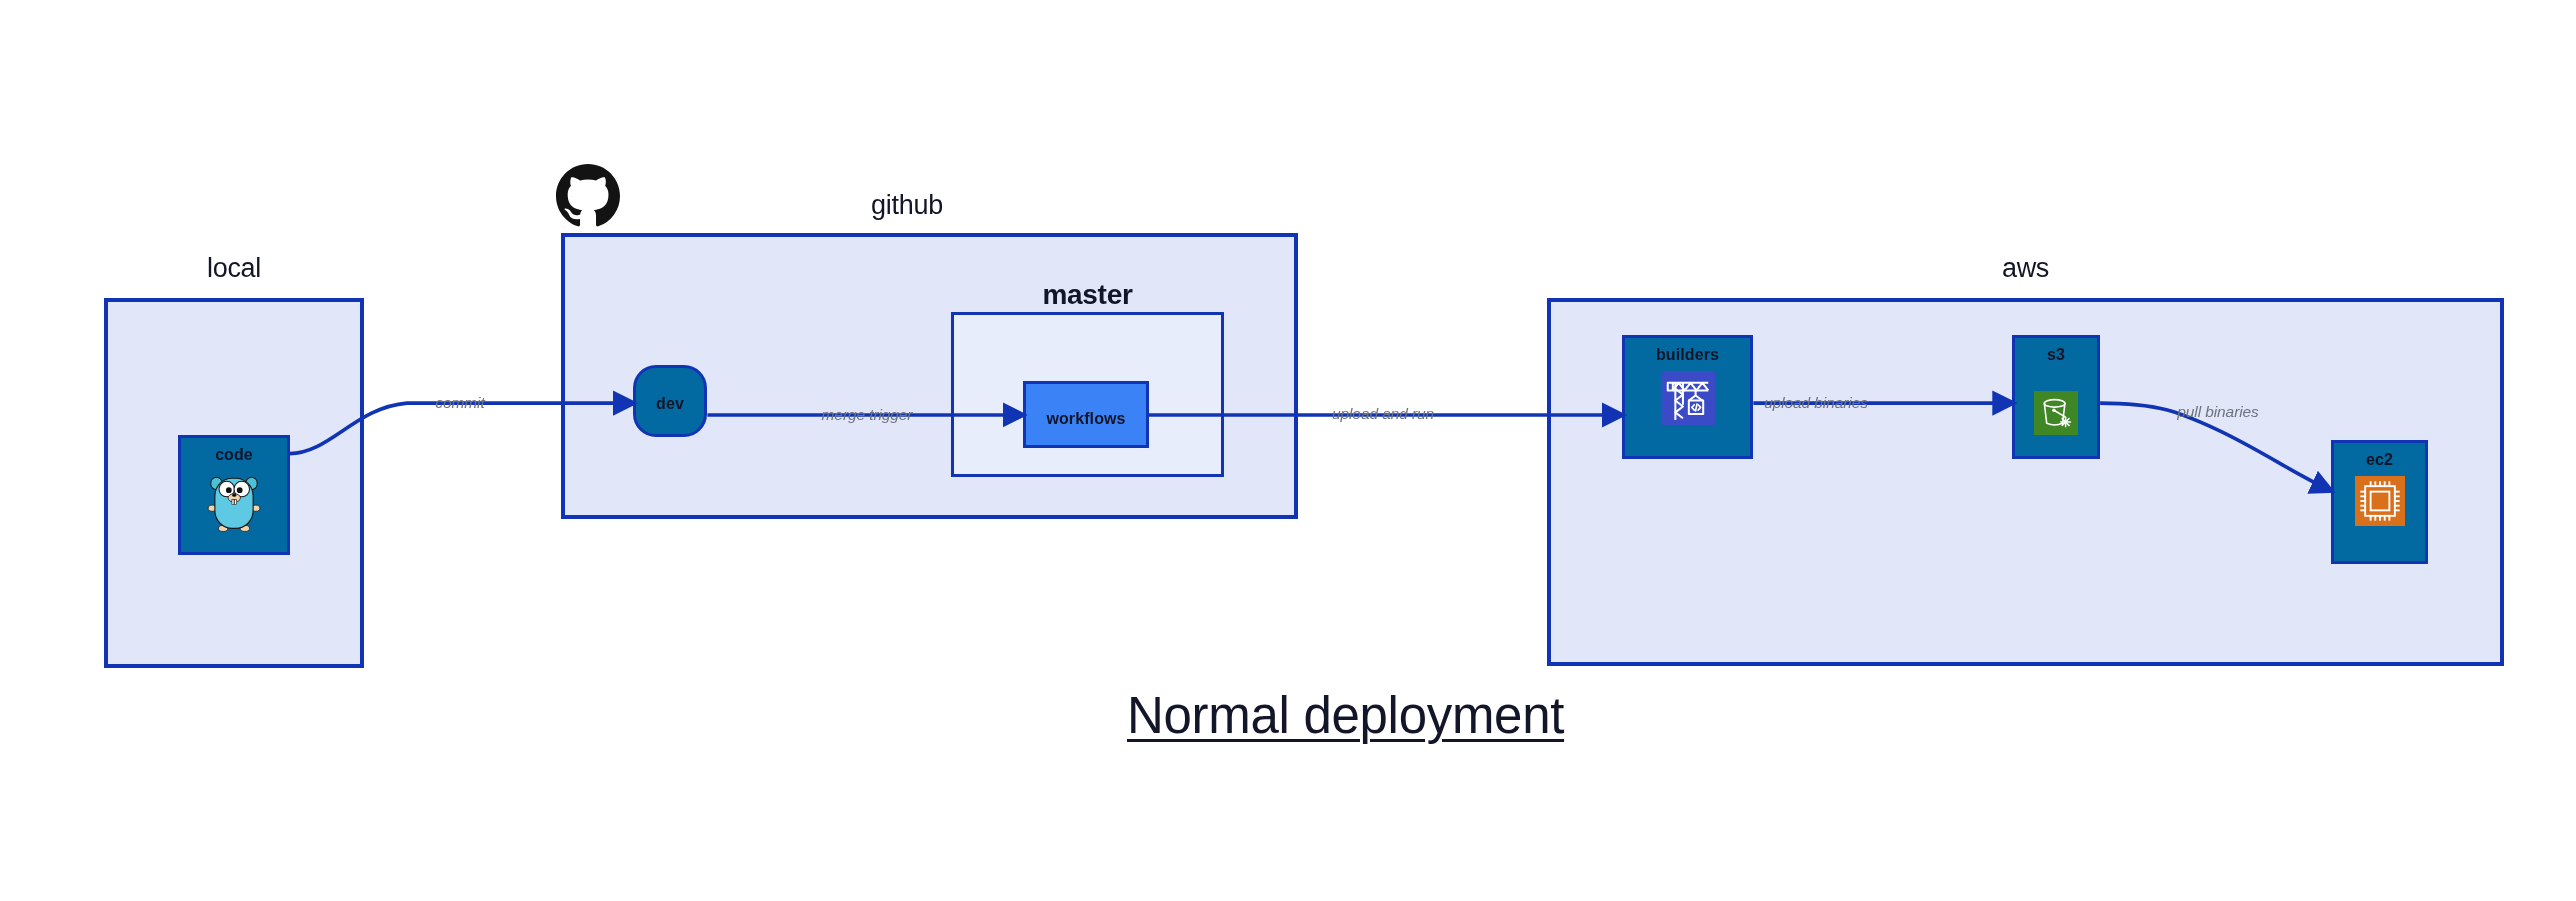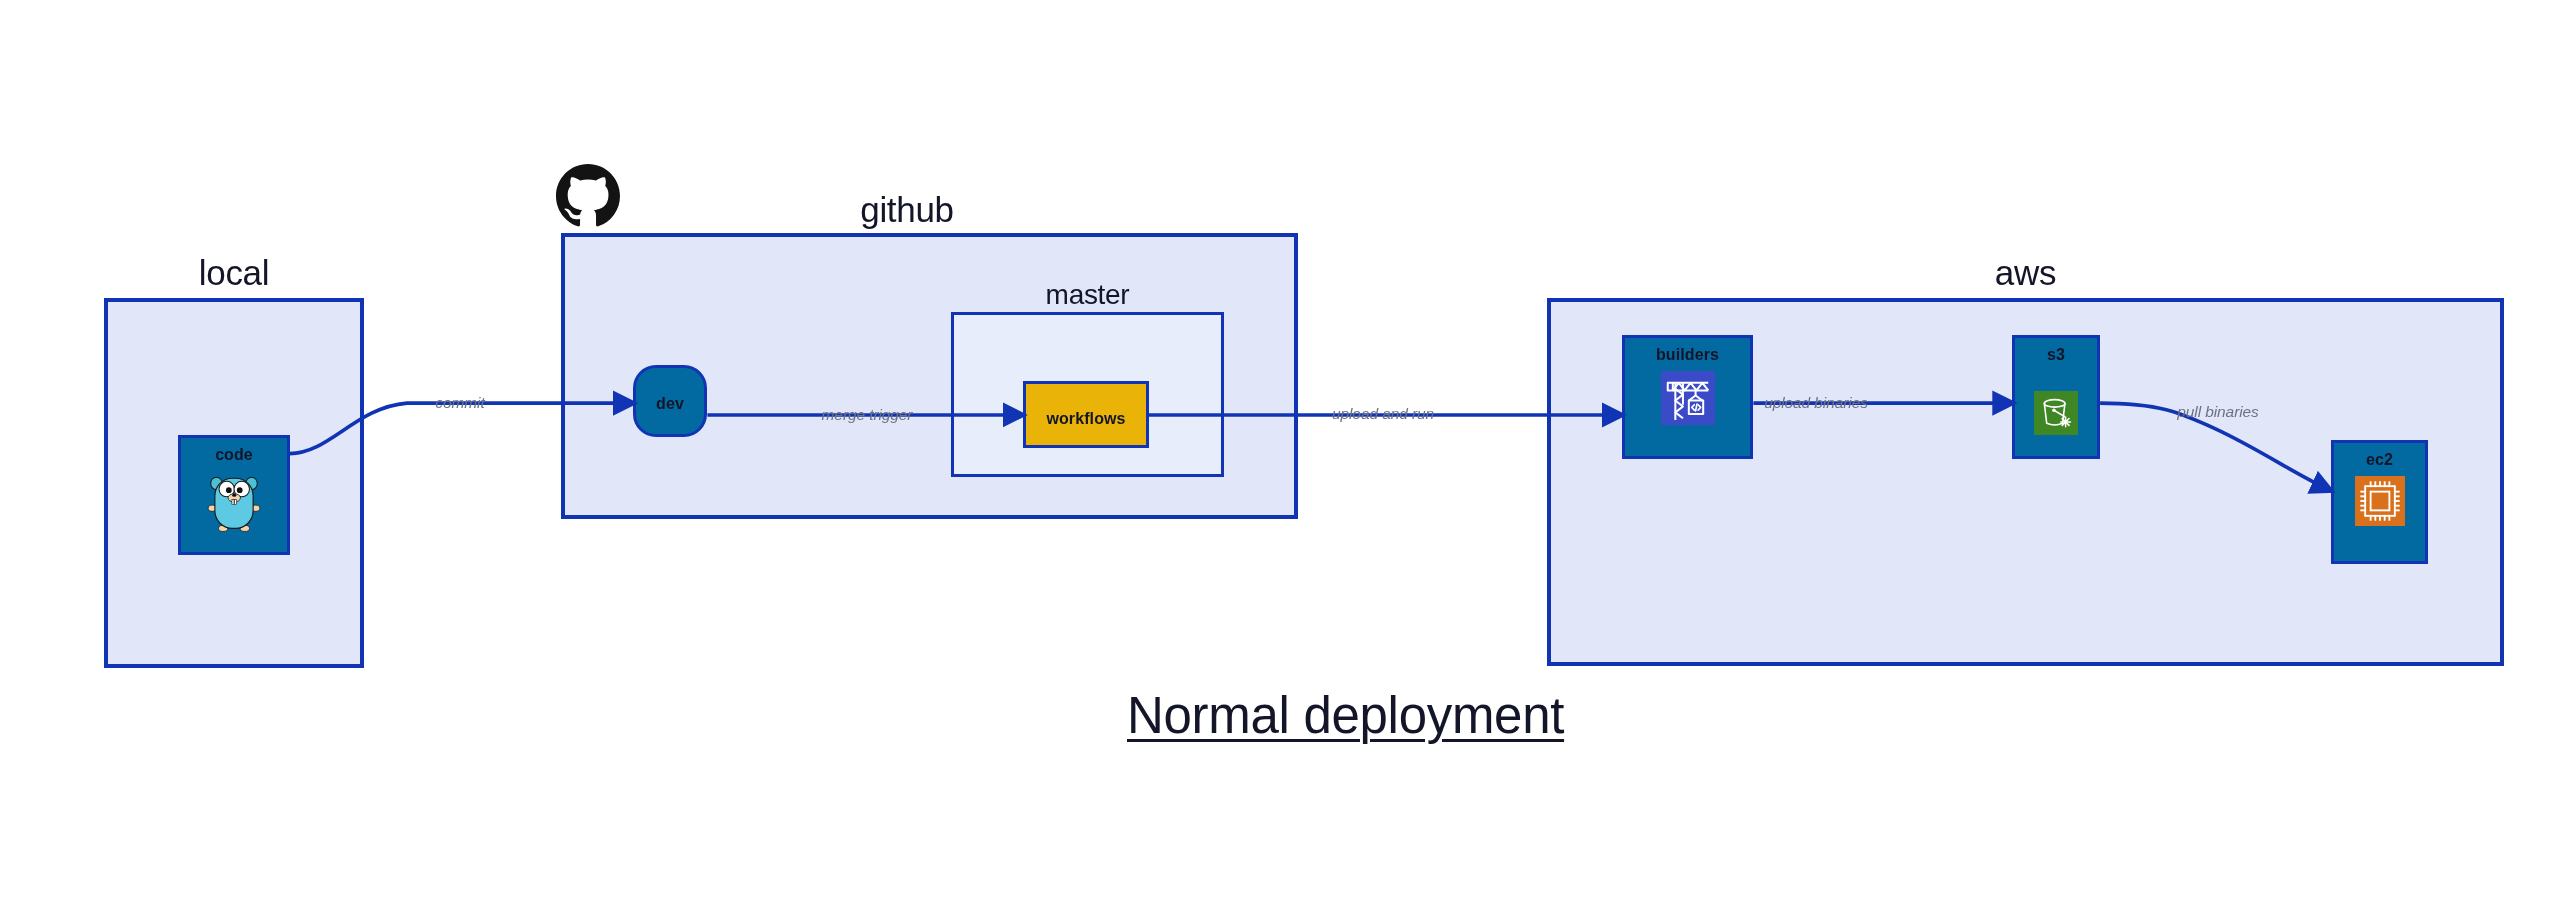--- a/index.html
+++ b/index.html
@@ -31,41 +31,41 @@
     box-sizing: border-box;
   }
   .group.nested {
     background: #E8EDFB;
     border-width: 3.6px;
   }
 
   .group-label {
     position: absolute;
     color: #131528;
-    font-size: 35px;
+    font-size: 27px;
     font-weight: 400;
     letter-spacing: -0.3px;
     white-space: nowrap;
     text-align: center;
     line-height: 1;
   }
   .group-label.nested-label { font-size: 28px; }
 
   
   .node {
     position: absolute;
     border: 3.6px solid #1034B4;
     background: #0369a1;
     box-sizing: border-box;
     display: flex;
     flex-direction: column;
     align-items: center;
     padding-top: 8.2px;
   }
-  .node.light { background: #eab308; }
+  .node.light { background: #3b82f6; }
   .node-label {
     color: #131528;
     font-size: 16px;
     font-weight: 700;
     letter-spacing: 0.1px;
     white-space: nowrap;
     line-height: 1.1;
   }
   .node-icon {
     margin-top: 7.2px;
@@ -160,21 +160,21 @@
   </div>
 
   <div class="group-label" style="left:561px; top:192px; width:692px;">github</div>
 
   <div class="group" style="left:561px; top:233px; width:737px; height:286px;"></div>
 
   <div class="node" style="left:633px; top:365px; width:74px; height:72px;border-radius:23px;">
     <span class="node-label" style="margin-top:18.5px;">dev</span>
   </div>
 
-  <div class="group-label nested-label" style="left:951px; top:281px; width:273px;">master</div>
+  <div class="group-label nested-label" style="left:951px; top:281px; width:273px;font-weight:bold;">master</div>
 
   <div class="group nested" style="left:951px; top:312px; width:273px; height:165px;"></div>
 
   <div class="node light" style="left:1023px; top:381px; width:126px; height:67px;">
     <span class="node-label" style="margin-top:17.5px;">workflows</span>
   </div>
 
   <div class="group-label" style="left:1547px; top:255px; width:957px;">aws</div>
 
   <div class="group" style="left:1547px; top:298px; width:957px; height:368px;"></div>

